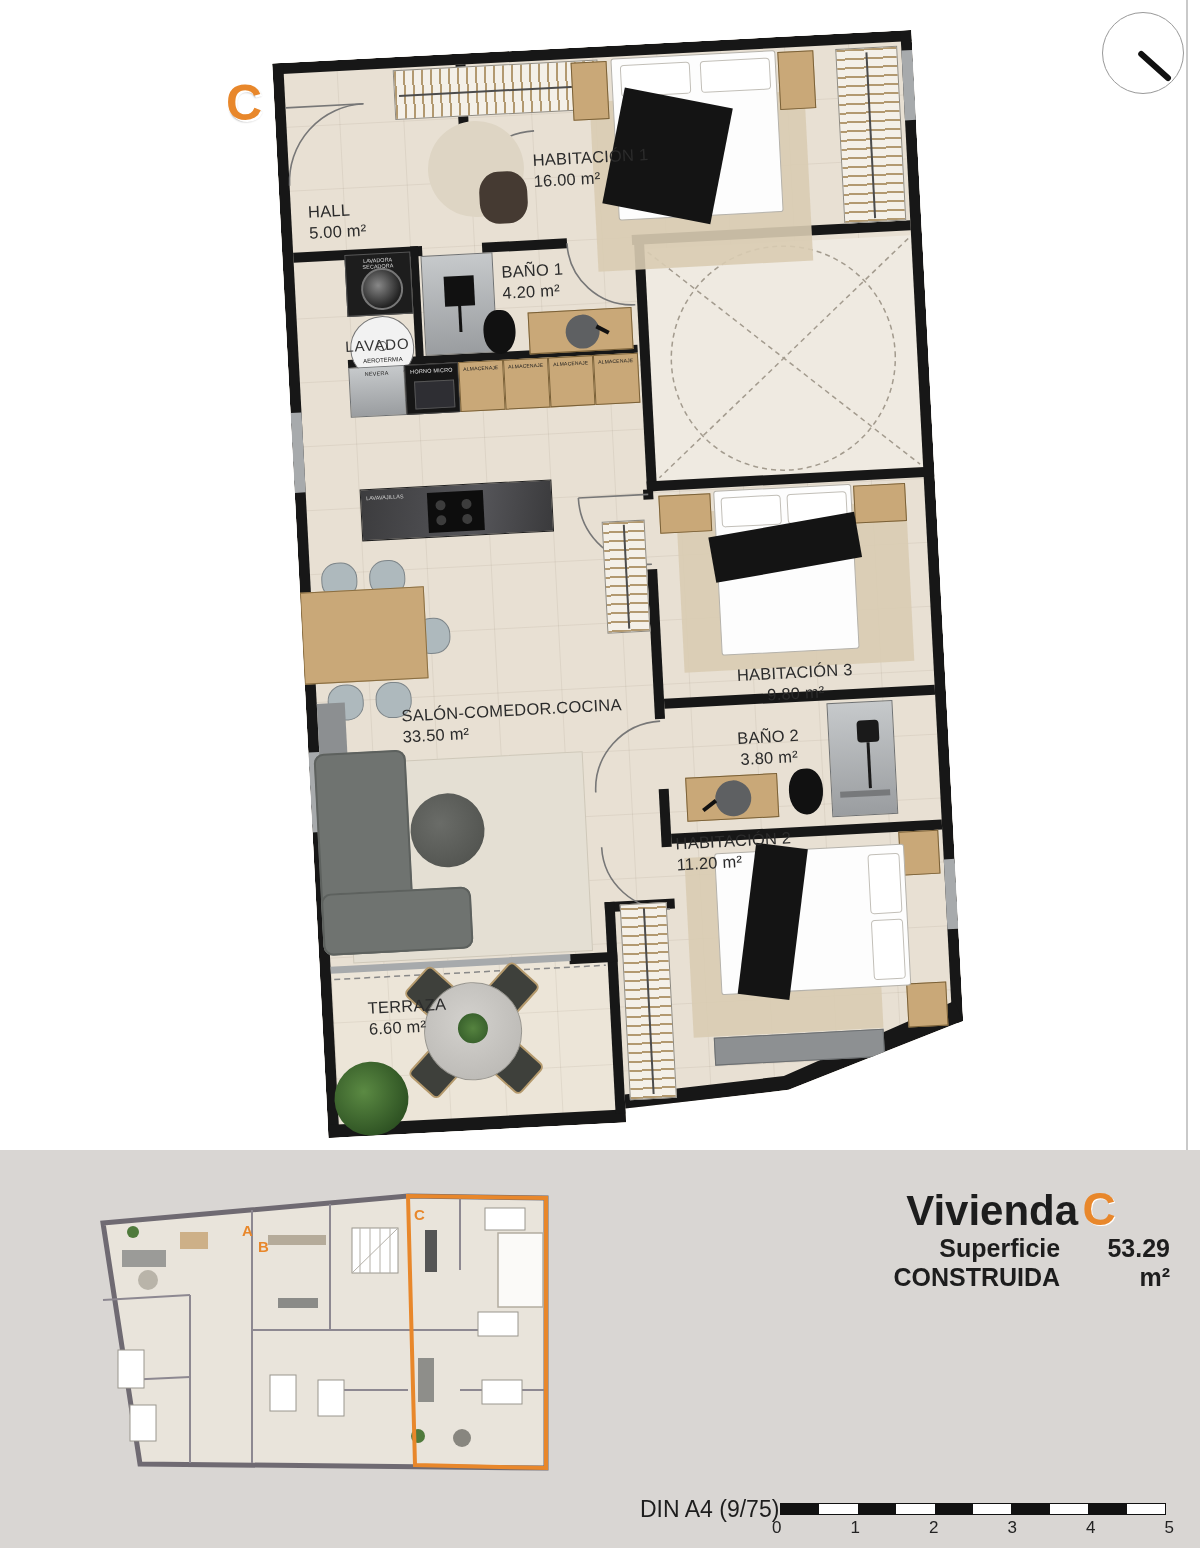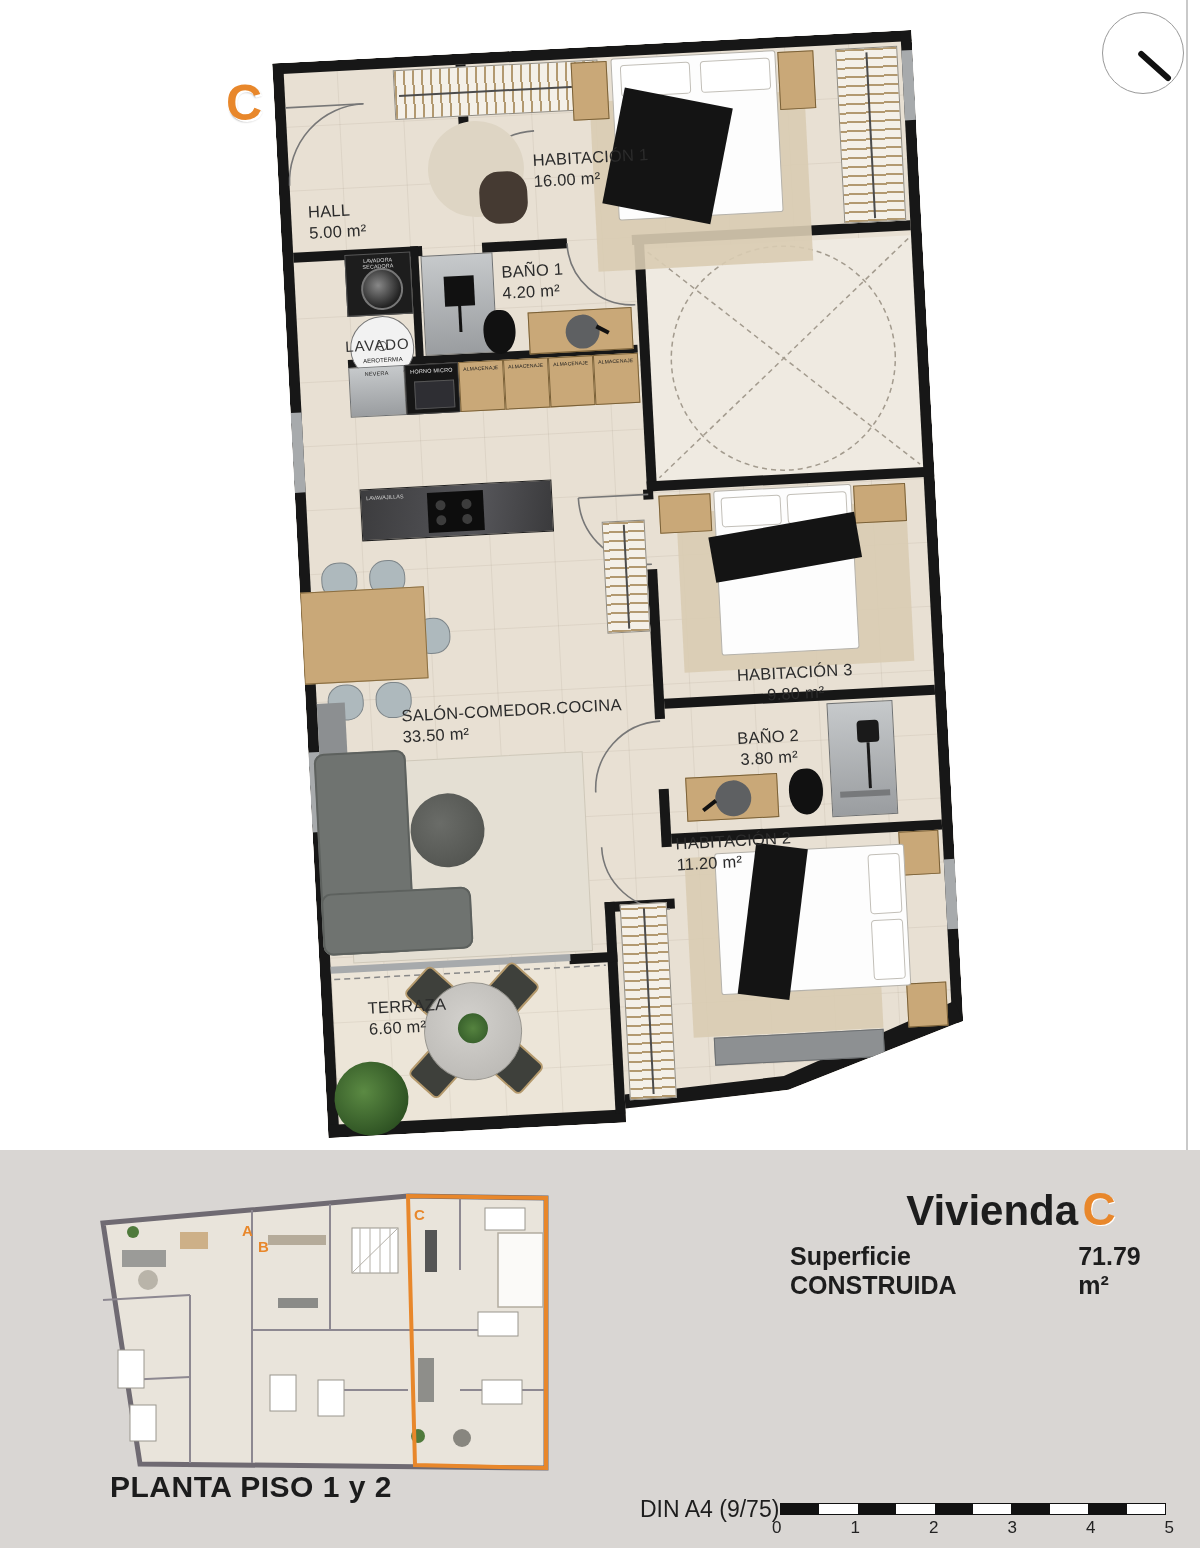--- a/index.html
+++ b/index.html
@@ -303,29 +303,28 @@
       </g>
 
       <rect x="468" y="53" width="45" height="74" fill="#fbfaf8" stroke="#b3aca0" stroke-width="1.5"></rect>
       <polygon points="378,16 516,18 516,288 385,285" fill="none" stroke="#E8872B" stroke-width="4"></polygon>
       <g font-family="Liberation Sans, sans-serif" font-size="15" font-weight="bold" fill="#E8872B">
         <text x="212" y="56">A</text>
         <text x="228" y="72">B</text>
         <text x="384" y="40">C</text>
       </g>
     </svg>
-    <div class="abs" style="left:110px;top:320px;font-size:30px;font-weight:bold;color:#1c1c1c;letter-spacing:.5px;">PLANTA PISO 1 y 2</div>
 
     <div class="abs" style="left:856px;top:32px;width:310px;text-align:center;">
       <span style="font-size:42px;font-weight:bold;color:#1d1d1d;">Vivienda</span>
       <span class="bigC" style="font-size:46px;text-shadow:1px 1px 0 #fff;">C</span>
     </div>
-    <div class="abs" style="left:790px;top:92px;width:380px;display:flex;justify-content:center;gap:18px;">
+    <div class="abs" style="left:790px;top:84px;width:380px;display:flex;justify-content:center;gap:18px;text-align:right;">
       <span style="font-size:25px;font-weight:bold;color:#1d1d1d;">Superficie CONSTRUIDA</span>
-      <span style="font-size:25px;font-weight:bold;color:#1d1d1d;">71.79 m²</span>
+      <span style="font-size:25px;font-weight:bold;color:#1d1d1d;">53.29 m²</span>
     </div>
 
     <div class="abs" style="left:640px;top:346px;font-size:23px;color:#1d1d1d;">DIN A4 (9/75)</div>
   </div>
 
   <div id="scalebar">
     <div class="seg"></div>
       <div class="seg"></div>
       <div class="seg"></div>
       <div class="seg"></div>

